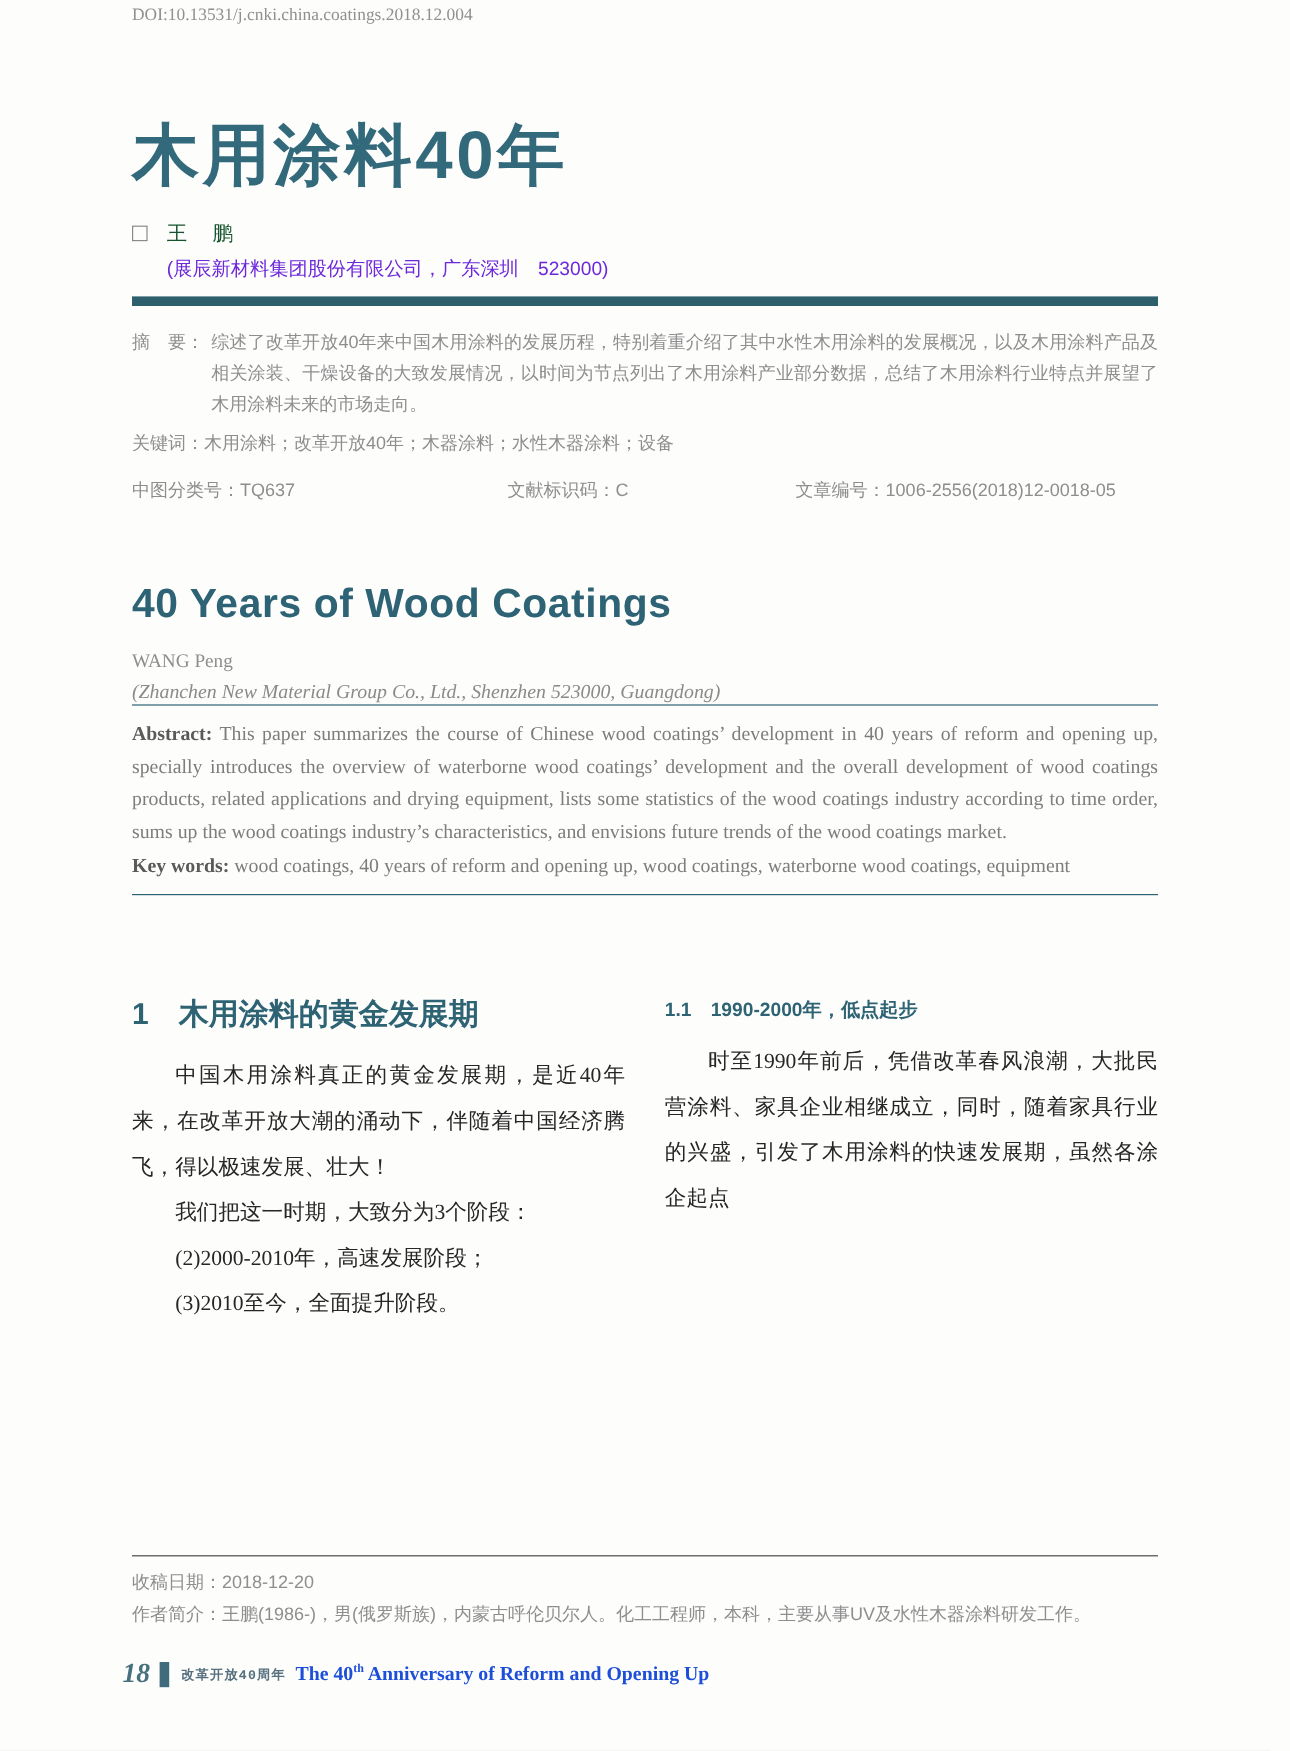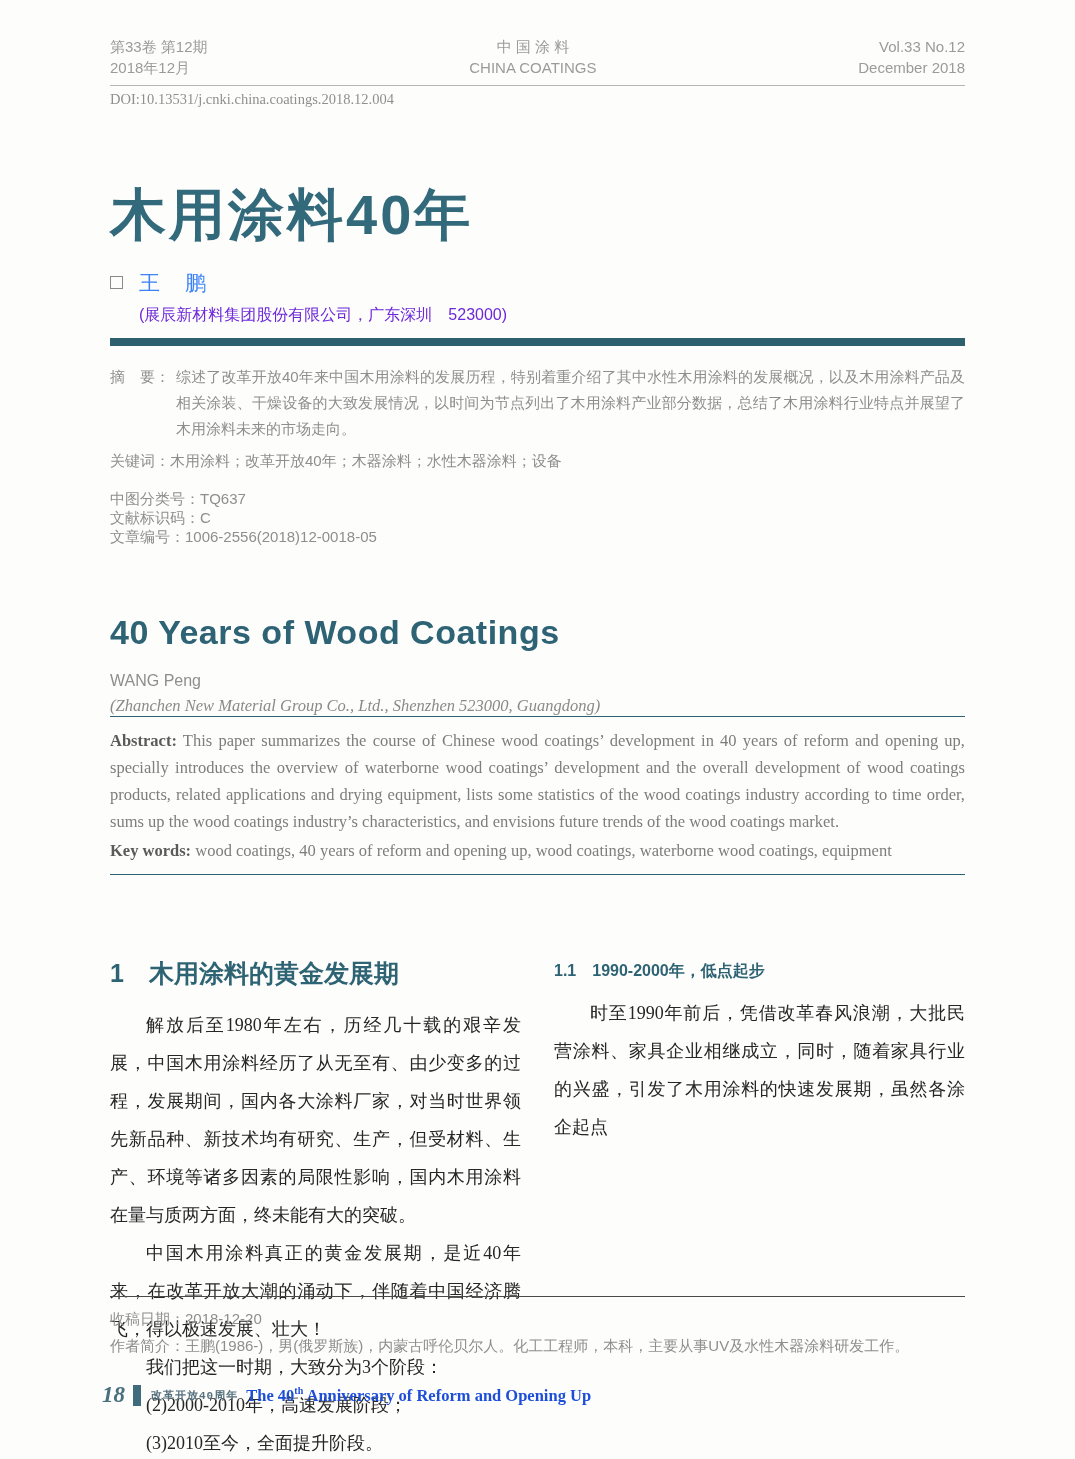--- a/index.html
+++ b/index.html
@@ -30,49 +30,49 @@
   .doi-line { margin-top:5px; color:#8f8f8f; font-size:14.5px; font-family:"Liberation Serif",serif; }
 
   
   .cn-title {
     margin-top:78px;
     color:#336a7b;
     font-family:"Liberation Sans","DejaVu Sans",sans-serif;
     font-weight:bold;
     font-size:56px; letter-spacing:3px; line-height:1.05;
   }
-  .author-row { margin-top:24px; display:flex; align-items:center; font-size:21px; color:#3b82f6;
+  .author-row { margin-top:24px; display:flex; align-items:center; font-size:17px; color:#14532d;
     font-family:"Liberation Sans",sans-serif; }
   .author-square { display:inline-block; width:13px; height:13px; border:1.5px solid #8a8a8a; margin-right:16px; }
   .author-name { letter-spacing:2px; }
   .affil-cn { margin-top:8px; margin-left:29px; font-size:16px; color:#6d28d9;
     font-family:"Liberation Sans",sans-serif; }
   .teal-bar { margin-top:12px; height:8px; background:#2e5f6d; }
 
   
   .abs-cn { margin-top:18px; display:flex; font-size:15px; line-height:26px; color:#8e8e8e;
     font-family:"Liberation Sans",sans-serif; }
   .abs-cn .lbl { flex:0 0 66px; }
   .abs-cn .txt { flex:1; text-align:justify; }
   .kw-cn { margin-top:6px; font-size:15px; line-height:26px; color:#8e8e8e;
     font-family:"Liberation Sans",sans-serif; }
   .clc-row { margin-top:16px; display:flex; font-size:15px; color:#8e8e8e;
-    font-family:"Liberation Sans",sans-serif;flex-direction:column; }
+    font-family:"Liberation Sans",sans-serif; }
   .clc-row .c1 { width:313px; }
   .clc-row .c2 { width:240px; }
   .clc-row .c3 { flex:1; }
 
   
   .en-title {
     margin-top:66px;
     color:#2d6374;
     font-family:"Liberation Sans","DejaVu Sans",sans-serif;
     font-weight:bold; font-size:34px; letter-spacing:0.5px;
   }
-  .en-author { margin-top:20px; font-size:16px; color:#8e8e8e; font-family:Liberation Sans, sans-serif; }
+  .en-author { margin-top:20px; font-size:16px; color:#8e8e8e; font-family:Liberation Serif, serif; }
   .en-affil { margin-top:6px; font-size:16.5px; color:#8a8a8a; font-style:italic;
     font-family:"Liberation Serif",serif; border-bottom:1.5px solid #2e6374; }
   .en-abs { padding:10px 0 10px; font-size:16.5px; line-height:27px; color:#7d7d7d;
     text-align:justify; border-bottom:1.5px solid #2e6374; }
   .en-abs b { color:#5a5a5a; }
   .en-abs .kwline { margin-top:2px; }
 
   
   .columns { margin-top:82px; display:flex; gap:33px; }
   .colm { flex:1; min-width:0; }
@@ -102,34 +102,20 @@
   .ftheme-cn { font-weight:bold; font-size:11px; color:#56707e; font-family:Liberation Mono, monospace; letter-spacing:1px; }
   .ftheme-en { font-weight:bold; font-size:16.5px; color:#1d4ed8; font-family:"Liberation Serif",serif; margin-left:8px; }
   .ftheme-en sup { font-size:10px; }
 </style>
 </head>
 <body>
 
 <div class="page">
   <div class="content">
 
-    <div class="jheader">
-      <div class="col-l">
-        <div>第33卷 第12期</div>
-        <div>2018年12月</div>
-      </div>
-      <div class="col-c">
-        <div>中 国 涂 料</div>
-        <div>CHINA COATINGS</div>
-      </div>
-      <div class="col-r">
-        <div>Vol.33  No.12</div>
-        <div>December  2018</div>
-      </div>
-    </div>
     <div class="doi-line">DOI:10.13531/j.cnki.china.coatings.2018.12.004</div>
 
     <h1 class="cn-title">木用涂料40年</h1>
     <div class="author-row">
       <span class="author-square"></span>
       <span class="author-name">王　鹏</span>
     </div>
     <div class="affil-cn">(展辰新材料集团股份有限公司，广东深圳　523000)</div>
     <div class="teal-bar"></div>
 
@@ -148,21 +134,20 @@
     <div class="en-author">WANG Peng</div>
     <div class="en-affil">(Zhanchen New Material Group Co., Ltd., Shenzhen 523000, Guangdong)</div>
     <div class="en-abs">
       <div><b>Abstract:</b><span> This paper summarizes the course of Chinese wood coatings’ development in 40 years of reform and opening up, specially introduces the overview of waterborne wood coatings’ development and the overall development of wood coatings products, related applications and drying equipment, lists some statistics of the wood coatings industry according to time order, sums up the wood coatings industry’s characteristics, and envisions future trends of the wood coatings market.</span></div>
       <div class="kwline"><b>Key words:</b><span> wood coatings, 40 years of reform and opening up, wood coatings, waterborne wood coatings, equipment</span></div>
     </div>
 
     <div class="columns">
       <div class="colm">
         <div class="h-l1">1　木用涂料的黄金发展期</div>
-        <p>解放后至1980年左右，历经几十载的艰辛发展，中国木用涂料经历了从无至有、由少变多的过程，发展期间，国内各大涂料厂家，对当时世界领先新品种、新技术均有研究、生产，但受材料、生产、环境等诸多因素的局限性影响，国内木用涂料在量与质两方面，终未能有大的突破。</p>
         <p>中国木用涂料真正的黄金发展期，是近40年来，在改革开放大潮的涌动下，伴随着中国经济腾飞，得以极速发展、壮大！</p>
         <p>我们把这一时期，大致分为3个阶段：</p>
         <p>(2)2000-2010年，高速发展阶段；</p>
         <p>(3)2010至今，全面提升阶段。</p>
       </div>
       <div class="colm">
         <div class="h-l2">1.1　1990-2000年，低点起步</div>
         <p>时至1990年前后，凭借改革春风浪潮，大批民营涂料、家具企业相继成立，同时，随着家具行业的兴盛，引发了木用涂料的快速发展期，虽然各涂企起点</p>
       </div>
     </div>

